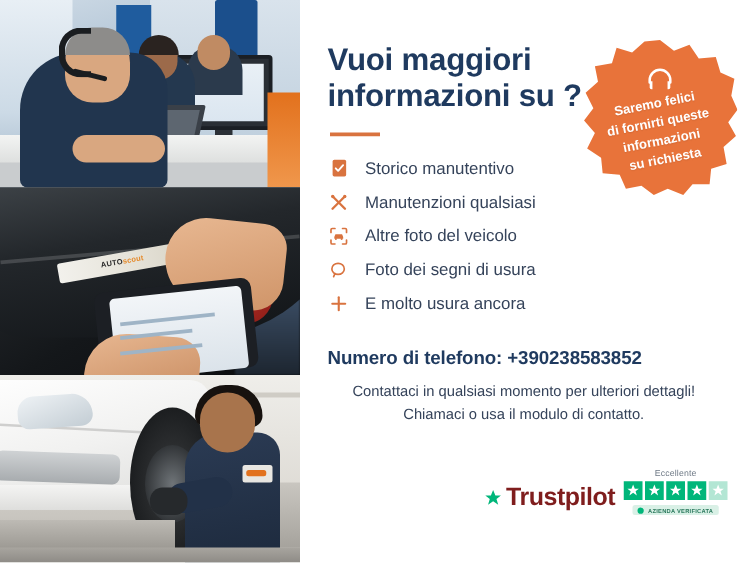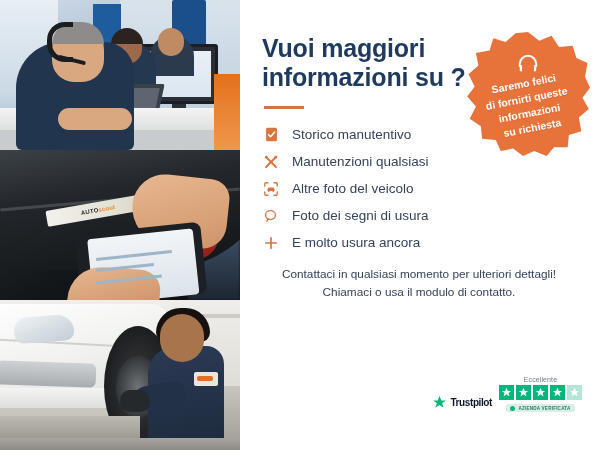--- a/index.html
+++ b/index.html
@@ -325,21 +325,21 @@
   }
   .sub { margin-top: 9px; font-size: 11.8px; color:#35435a; line-height: 1.55; text-align: center; }
 
   
   .tp {
     position:absolute; right: 18px; bottom: 38px;
     display:flex; align-items:flex-end; gap: 7px;
   }
   .tp-logo { display:flex; align-items:center; gap: 3px; padding-bottom: 2px; }
   .tp-logo .star { width:15px; height:15px; color:#00b67a; }
-  .tp-logo .wm { font-size: 10px; font-weight: bold; color:#0f172a; letter-spacing:-.4px; }
+  .tp-logo .wm { font-size: 20px; font-weight: bold; color:#7f1d1d; letter-spacing:-.4px; }
   .tp-right { display:flex; flex-direction:column; align-items:center; gap:2px; }
   .tp-rating { font-size: 7px; color:#6f7a86; letter-spacing:.1px; }
   .tp-stars { display:flex; gap: 2px; }
   .tp-stars .sq {
     width: 15px; height: 15px; background:#00b67a;
     display:flex; align-items:center; justify-content:center;
   }
   .tp-stars .sq.half { background:#b3e6d4; }
   .tp-stars .sq svg { width:11px; height:11px; color:#ffffff; }
   .tp-verified {
@@ -502,20 +502,21 @@
           <svg viewBox="0 0 18 18" width="16" height="16" stroke="#d9733f" stroke-width="1.9" stroke-linecap="round">
             <path d="M9 3.2V14.8"></path>
               <path d="M3.2 9H14.8"></path>
           </svg>
         </span>
         <span class="lbl">E molto usura ancora</span>
       </div>
 
     </div>
 
+    <div class="phone">Numero di telefono: +390238583852</div>
     <div class="sub">
       <div>Contattaci in qualsiasi momento per ulteriori dettagli!</div>
       <div>Chiamaci o usa il modulo di contatto.</div>
     </div>
 
     <div class="tp">
       <div class="tp-logo">
         <span class="star">
           <svg viewBox="0 0 24 24" fill="#00b67a">
             <path d="M12 1.5l2.9 7.1H22l-5.7 4.5 2.2 7.4-6.5-4.6-6.5 4.6 2.2-7.4L2 8.6h7.1z"></path>

